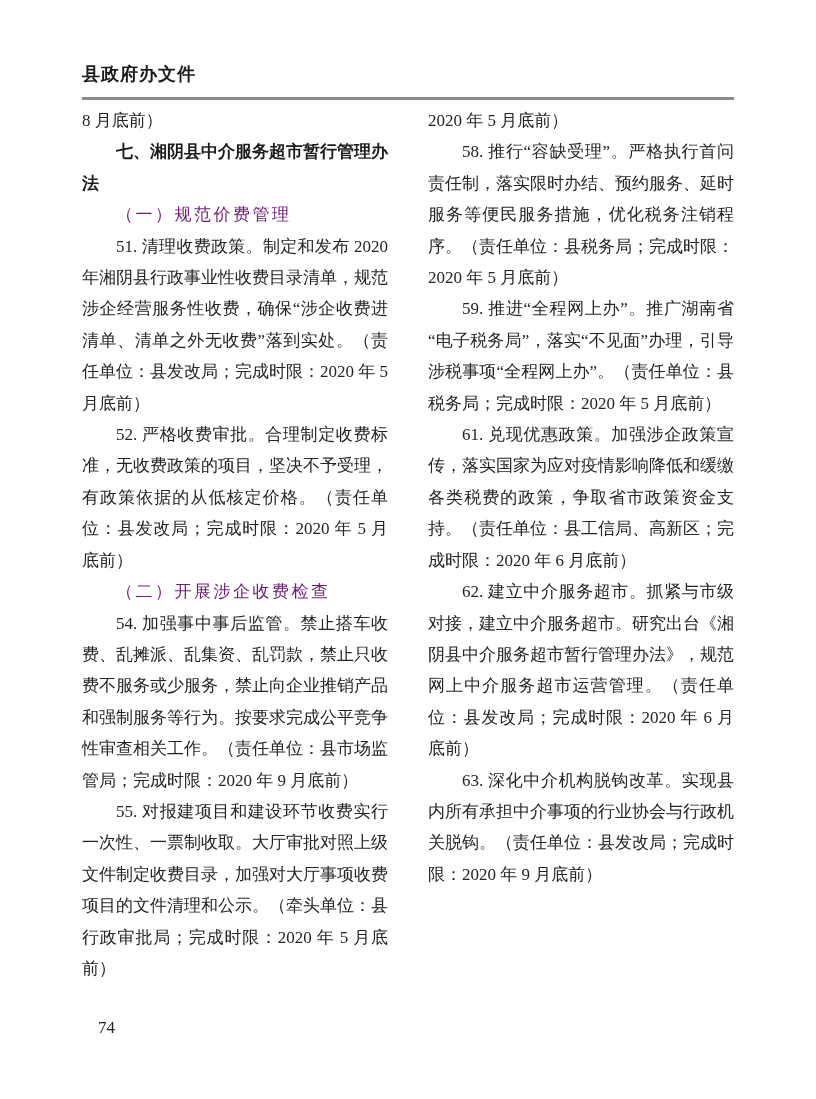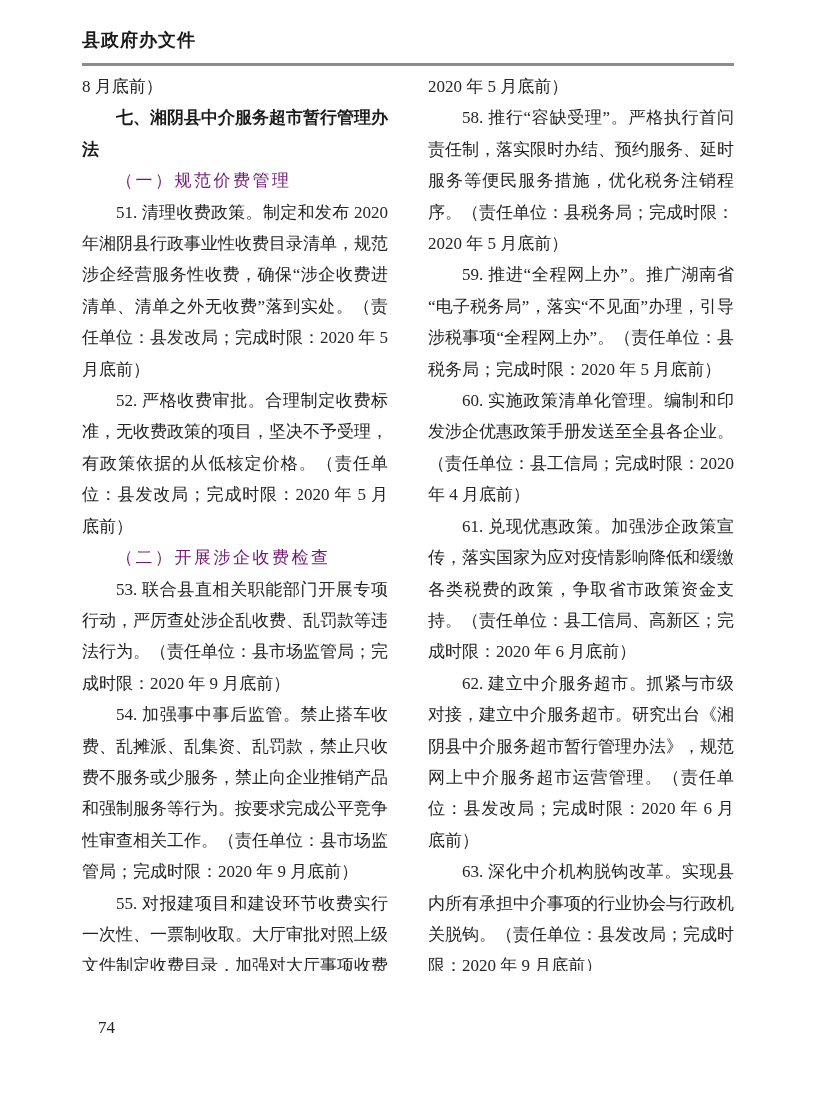--- a/index.html
+++ b/index.html
@@ -15,21 +15,21 @@
     color: #212121;
     font-family: "Liberation Serif", "DejaVu Serif", serif;
   }
   .page {
     position: absolute;
     inset: 0;
     padding: 0 82px;
     box-sizing: border-box;
   }
   .doc-header {
-    margin-top: 28px;
+    margin-top: 62px;
     font-family: "Liberation Sans", "DejaVu Sans", sans-serif;
     font-weight: 700;
     font-size: 18px;
     letter-spacing: 1px;
     color: #1b1b1b;
     padding-bottom: 11px;
     border-bottom: 3px solid #8c8c8c;
   }
   .columns {
     display: flex;
@@ -79,31 +79,29 @@
 
   <div class="columns">
 
     <div class="col">
       <p class="cont">8 月底前）</p>
       <p class="sec">七、湘阴县中介服务超市暂行管理办法</p>
       <p class="sub">（一）规范价费管理</p>
       <p class="para">51. 清理收费政策。制定和发布 2020 年湘阴县行政事业性收费目录清单，规范涉企经营服务性收费，确保“涉企收费进清单、清单之外无收费”落到实处。（责任单位：县发改局；完成时限：2020 年 5 月底前）</p>
       <p class="para">52. 严格收费审批。合理制定收费标准，无收费政策的项目，坚决不予受理，有政策依据的从低核定价格。（责任单位：县发改局；完成时限：2020 年 5 月底前）</p>
       <p class="sub">（二）开展涉企收费检查</p>
-      <p class="para">53. 联合县直相关职能部门开展专项行动，严厉查处涉企乱收费、乱罚款等违法行为。（责任单位：县市场监管局；完成时限：2020 年 9 月底前）</p>
       <p class="para">54. 加强事中事后监管。禁止搭车收费、乱摊派、乱集资、乱罚款，禁止只收费不服务或少服务，禁止向企业推销产品和强制服务等行为。按要求完成公平竞争性审查相关工作。（责任单位：县市场监管局；完成时限：2020 年 9 月底前）</p>
       <p class="para">55. 对报建项目和建设环节收费实行一次性、一票制收取。大厅审批对照上级文件制定收费目录，加强对大厅事项收费项目的文件清理和公示。（牵头单位：县行政审批局；完成时限：2020 年 5 月底前）</p>
 
     </div>
 
     <div class="col">
       <p class="cont">2020 年 5 月底前）</p>
       <p class="para">58. 推行“容缺受理”。严格执行首问责任制，落实限时办结、预约服务、延时服务等便民服务措施，优化税务注销程序。（责任单位：县税务局；完成时限：2020 年 5 月底前）</p>
       <p class="para">59. 推进“全程网上办”。推广湖南省“电子税务局”，落实“不见面”办理，引导涉税事项“全程网上办”。（责任单位：县税务局；完成时限：2020 年 5 月底前）</p>
-      <p class="para">60. 实施政策清单化管理。编制和印发涉企优惠政策手册发送至全县各企业。（责任单位：县工信局；完成时限：2020 年 4 月底前）</p>
       <p class="para">61. 兑现优惠政策。加强涉企政策宣传，落实国家为应对疫情影响降低和缓缴各类税费的政策，争取省市政策资金支持。（责任单位：县工信局、高新区；完成时限：2020 年 6 月底前）</p>
       <p class="para">62. 建立中介服务超市。抓紧与市级对接，建立中介服务超市。研究出台《湘阴县中介服务超市暂行管理办法》，规范网上中介服务超市运营管理。（责任单位：县发改局；完成时限：2020 年 6 月底前）</p>
       <p class="para">63. 深化中介机构脱钩改革。实现县内所有承担中介事项的行业协会与行政机关脱钩。（责任单位：县发改局；完成时限：2020 年 9 月底前）</p>
 
     </div>
 
   </div>
 
   <div class="page-number">74</div>
 

